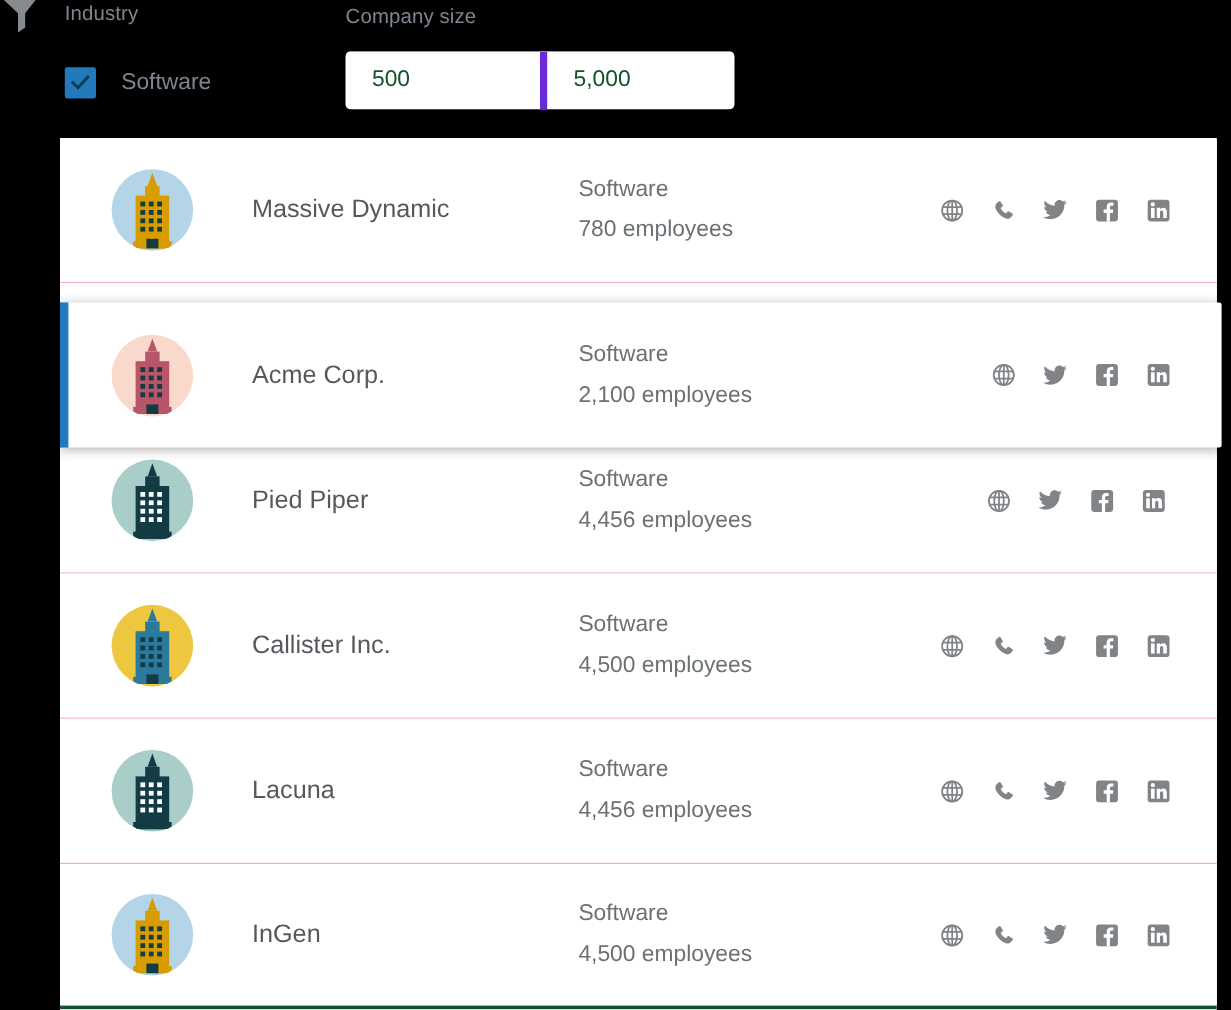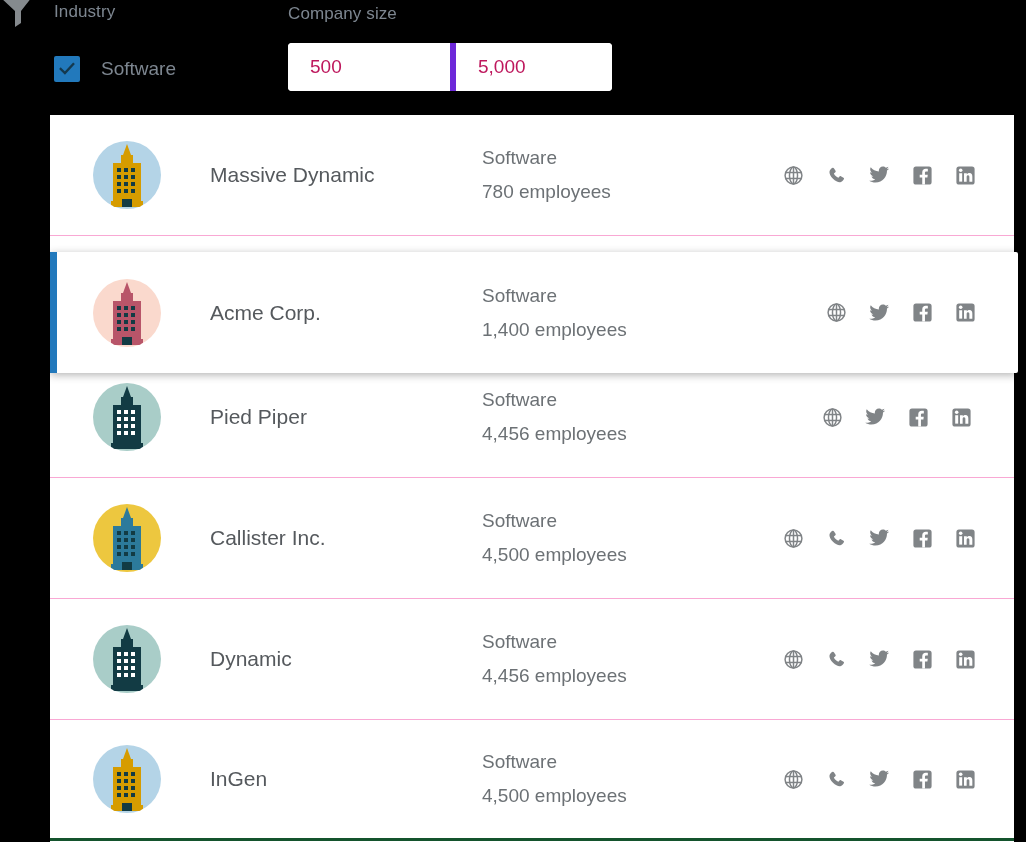--- a/index.html
+++ b/index.html
@@ -90,21 +90,21 @@
     border-radius: 4px;
     box-shadow: 0 1px 3px rgba(0,0,0,0.22);
     overflow: hidden;
   }
   .size-input {
     flex: 1 1 50%;
     display: flex;
     align-items: center;
     padding-left: 22px;
     font-size: 19px;
-    color: #be185d;
+    color: #14532d;
     box-sizing: border-box;
     background: #ffffff;
   }
   .size-input.right {
     border-left: 6px solid #6d28d9;
   }
 
   
   .list-card {
     position: absolute;
@@ -329,21 +329,21 @@
             <rect x="24" y="48" width="4" height="4"></rect>
               <rect x="31" y="48" width="4" height="4"></rect>
               <rect x="38" y="48" width="4" height="4"></rect>
             <rect x="29" y="58" width="10" height="8"></rect>
           </g>
         </svg>
       </div>
       <div class="company-name">Acme Corp.</div>
       <div class="meta">
         <div class="meta-line">Software</div>
-        <div class="meta-line">1,400 employees</div>
+        <div class="meta-line">2,100 employees</div>
       </div>
       <div class="socials" style="margin-right:42px;">
         <span class="social-icon">
             <svg viewBox="0 0 24 24" width="21" height="21">
               <circle cx="12" cy="12" r="9.6" fill="none" stroke="#808487" stroke-width="1.7"></circle>
               <ellipse cx="12" cy="12" rx="4.6" ry="9.6" fill="none" stroke="#808487" stroke-width="1.7"></ellipse>
               <line x1="2.6" y1="8.6" x2="21.4" y2="8.6" stroke="#808487" stroke-width="1.7"></line>
               <line x1="2.6" y1="15.4" x2="21.4" y2="15.4" stroke="#808487" stroke-width="1.7"></line>
               <line x1="12" y1="2.4" x2="12" y2="21.6" stroke="#808487" stroke-width="1.7"></line>
             </svg>
@@ -518,21 +518,21 @@
               <rect x="38" y="34" width="4" height="4"></rect>
             <rect x="24" y="41" width="4" height="4"></rect>
               <rect x="31" y="41" width="4" height="4"></rect>
               <rect x="38" y="41" width="4" height="4"></rect>
             <rect x="24" y="48" width="4" height="4"></rect>
               <rect x="31" y="48" width="4" height="4"></rect>
               <rect x="38" y="48" width="4" height="4"></rect>
           </g>
         </svg>
       </div>
-      <div class="company-name">Dynamic</div>
+      <div class="company-name">Lacuna</div>
       <div class="meta">
         <div class="meta-line">Software</div>
         <div class="meta-line">4,456 employees</div>
       </div>
       <div class="socials">
         <span class="social-icon">
             <svg viewBox="0 0 24 24" width="21" height="21">
               <circle cx="12" cy="12" r="9.6" fill="none" stroke="#808487" stroke-width="1.7"></circle>
               <ellipse cx="12" cy="12" rx="4.6" ry="9.6" fill="none" stroke="#808487" stroke-width="1.7"></ellipse>
               <line x1="2.6" y1="8.6" x2="21.4" y2="8.6" stroke="#808487" stroke-width="1.7"></line>

